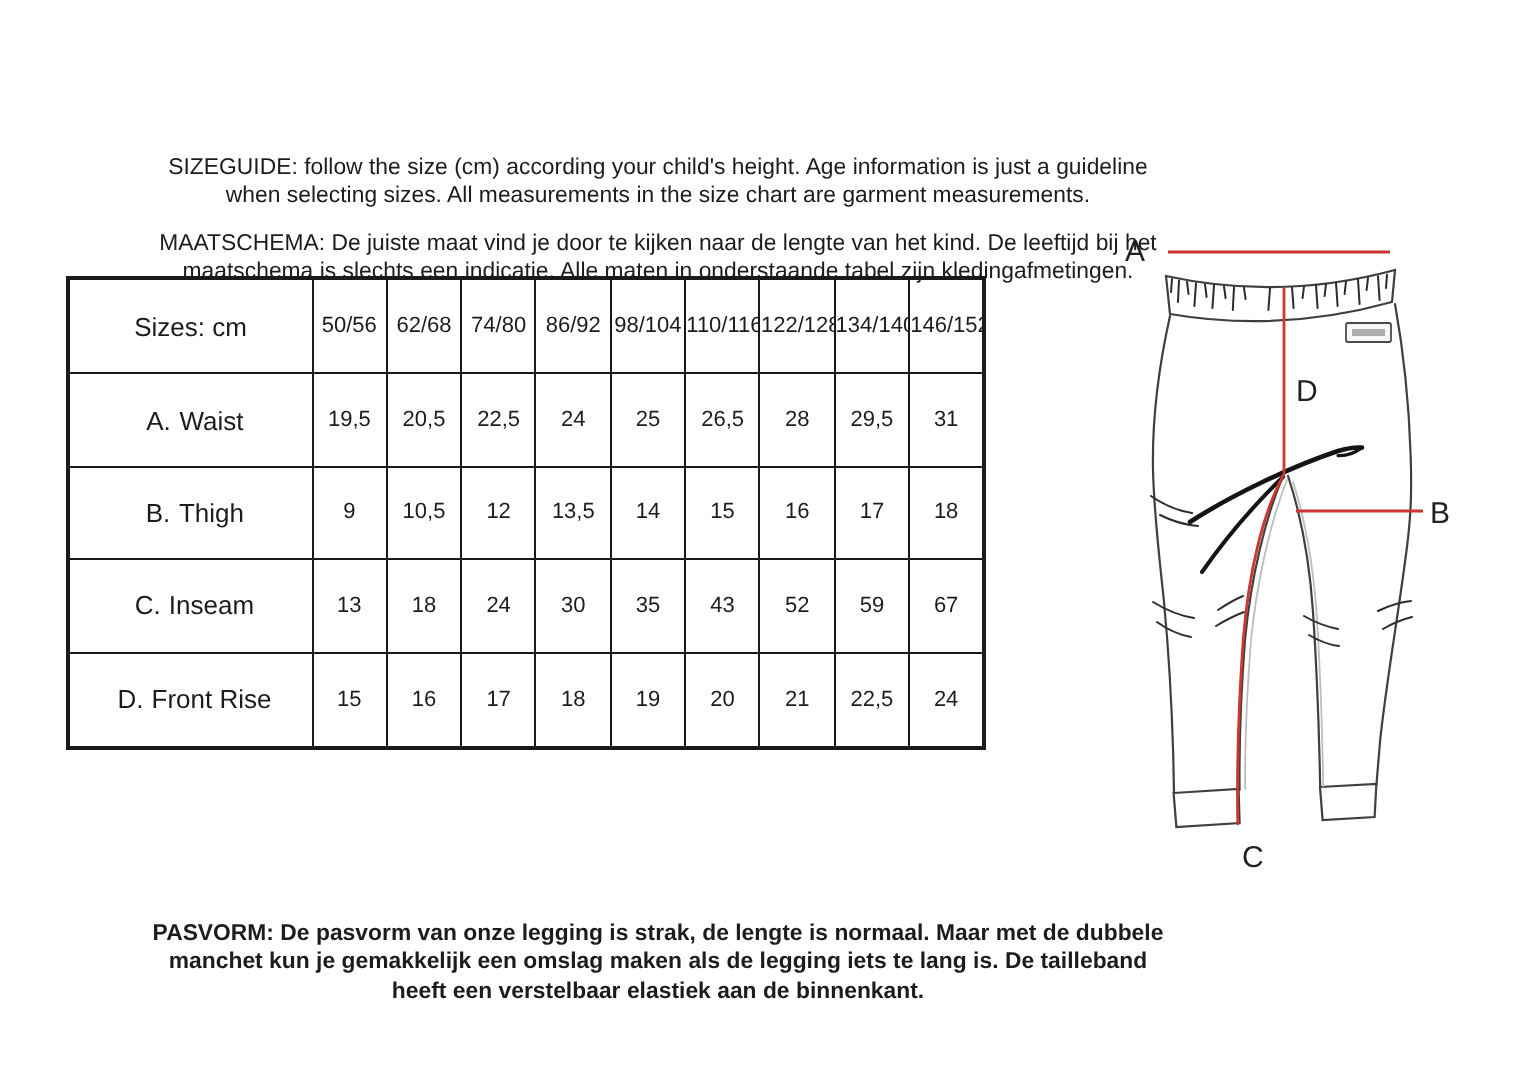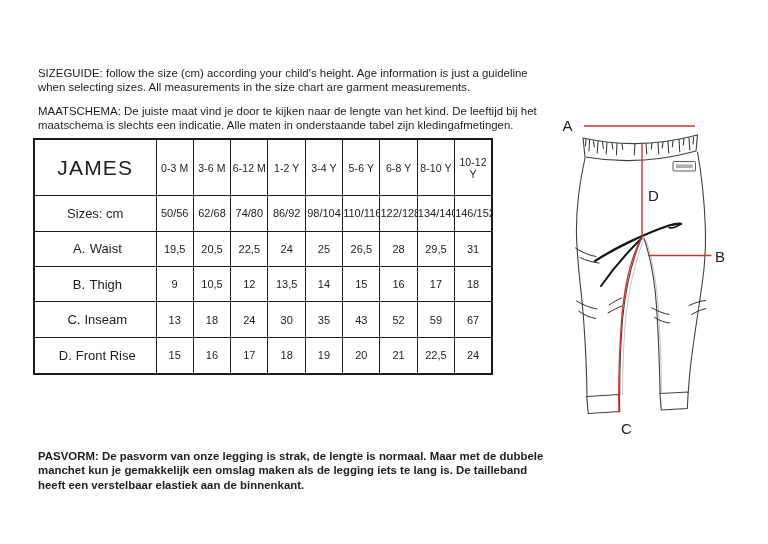--- a/index.html
+++ b/index.html
@@ -1,23 +1,23 @@
 <!DOCTYPE html>
 <html><head>
 <meta charset="utf-8">
 <style>
   html,body { margin:0; padding:0; background:#ffffff; }
   .page {
     position:relative; width:768px; height:544px; background:#ffffff;
     font-family:"Liberation Sans", sans-serif; color:#1d1d1d; overflow:hidden;
   }
   .para {
-    position:absolute; left:33px; margin:5px; width:560px;
+    position:absolute; left:33px; margin:16px; width:560px;
     font-size:11.4px; line-height:14.4px; letter-spacing:0.02px;
-    white-space:pre-line; color:#1c1c1c;
+    white-space:pre-line; color:#1c1c1c;text-align:center;
   }
   #para-intro-en { top:61px; }
   #para-intro-nl { top:99px; }
   #para-shape-en { top:388px; }
   #para-shape-nl { top:444px;font-weight:bold; }
 
   table.size-table {
     position:absolute; left:33px; top:138px; width:460px; height:237px;
     border-collapse:collapse; table-layout:fixed;
     border:2px solid #1a1a1a;
@@ -56,32 +56,20 @@
         <col>
         <col>
         <col>
         <col>
         <col>
         <col>
         <col>
         <col>
     </colgroup>
     <tbody>
-        <tr>
-      <td class="name-cell">JAMES</td>
-      <td class="col-h">0-3 M</td>
-      <td class="col-h">3-6 M</td>
-      <td class="col-h">6-12 M</td>
-      <td class="col-h">1-2 Y</td>
-      <td class="col-h">3-4 Y</td>
-      <td class="col-h">5-6 Y</td>
-      <td class="col-h">6-8 Y</td>
-      <td class="col-h">8-10 Y</td>
-      <td class="col-h">10-12 Y</td>
-    </tr>
     <tr>
       <td class="label-cell"><span>Sizes: cm</span></td>
       <td class="val">50/56</td>
       <td class="val">62/68</td>
       <td class="val">74/80</td>
       <td class="val">86/92</td>
       <td class="val">98/104</td>
       <td class="val">110/116</td>
       <td class="val">122/128</td>
       <td class="val">134/140</td>

